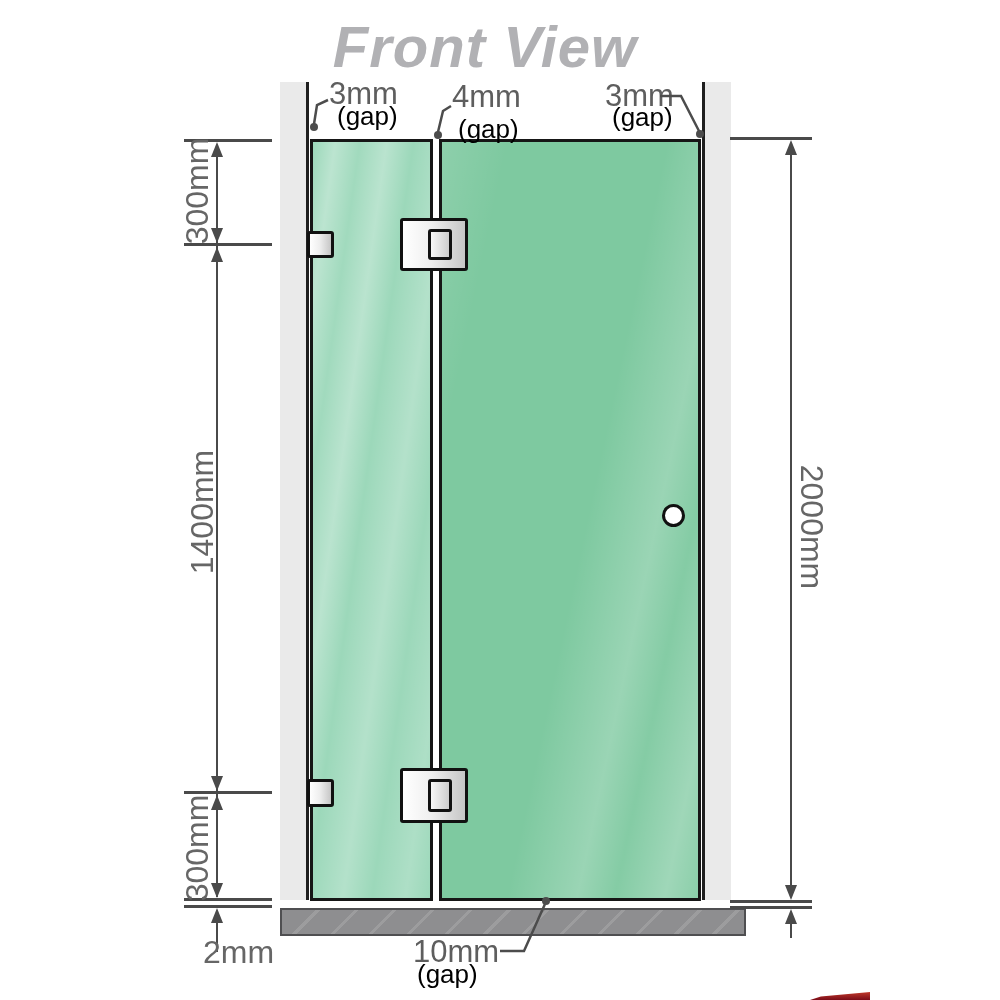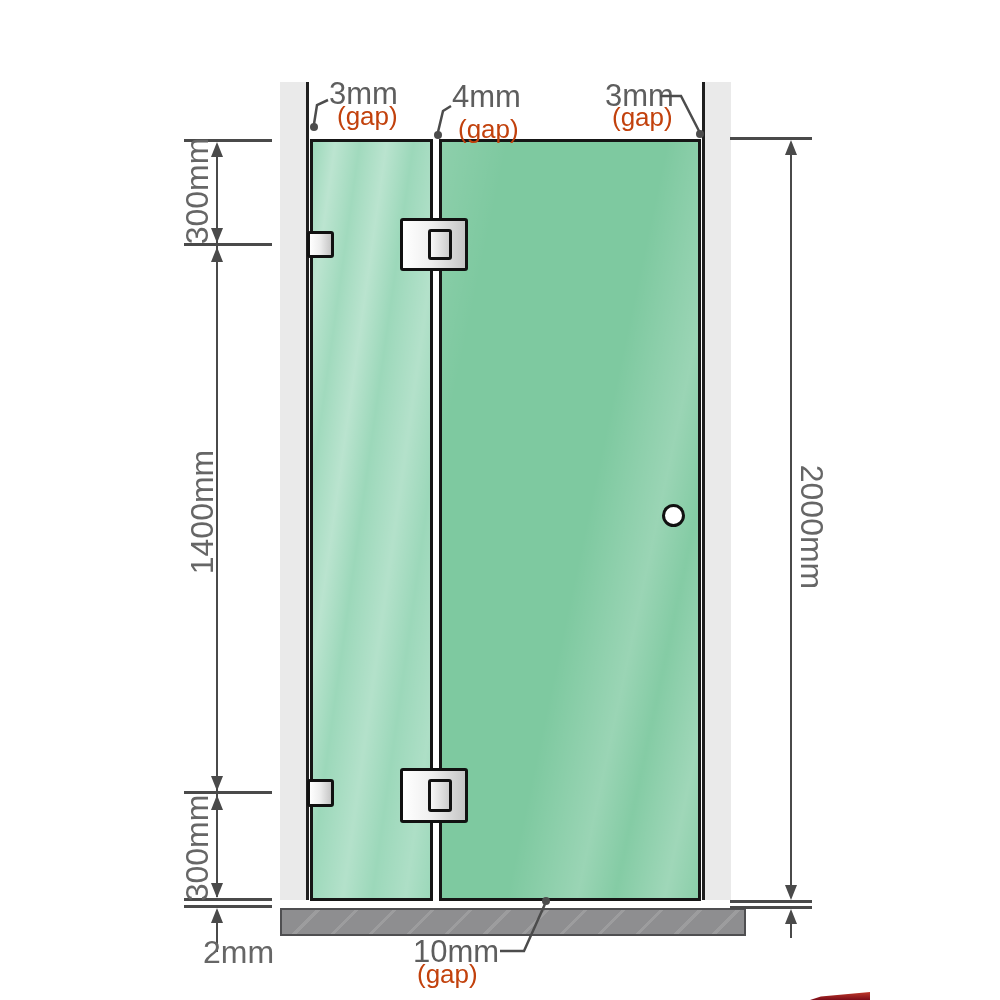--- a/index.html
+++ b/index.html
@@ -67,33 +67,34 @@
   .tick-r{left:730px;width:82px;}
   .dimline{position:absolute;width:2px;background:#4a4a4a;}
   .arr{position:absolute;width:0;height:0;border-left:6px solid transparent;border-right:6px solid transparent;}
   .arr-up{border-bottom:15px solid #4a4a4a;}
   .arr-down{border-top:15px solid #4a4a4a;}
   
   .dimtext{position:absolute;color:#666666;font-size:32px;white-space:nowrap;line-height:1;}
   .vlabel{transform:translate(-50%,-50%) rotate(-90deg);}
   .vlabel-cw{transform:translate(-50%,-50%) rotate(90deg);}
   .gapval{position:absolute;color:#5e5e5e;font-size:31px;line-height:1;white-space:nowrap;}
-  .gapsuf{position:absolute;color:#c2410c;font-size:26px;line-height:1;white-space:nowrap;}
+  .gapsuf{position:absolute;color:#000000;font-size:26px;line-height:1;white-space:nowrap;}
   .leaders{position:absolute;left:0;top:0;width:1000px;height:1000px;pointer-events:none;}
   .logo-frag{
     position:absolute;left:810px;top:992px;width:60px;height:8px;
     background:linear-gradient(to bottom,#c0392b,#7a0c18);
     clip-path:polygon(0 100%, 18% 55%, 100% 0, 100% 100%);
   }
 </style>
 </head>
 <body>
 
 <div class="canvas">
 
+  <div class="title">Front View</div>
 
   <div class="wall wall-left"></div>
   <div class="wall wall-right"></div>
   <div class="floor"></div>
 
   <div class="glass glass-left"></div>
   <div class="glass glass-right"></div>
 
   <div class="metal bracket-top"></div>
   <div class="metal bracket-bottom"></div>

